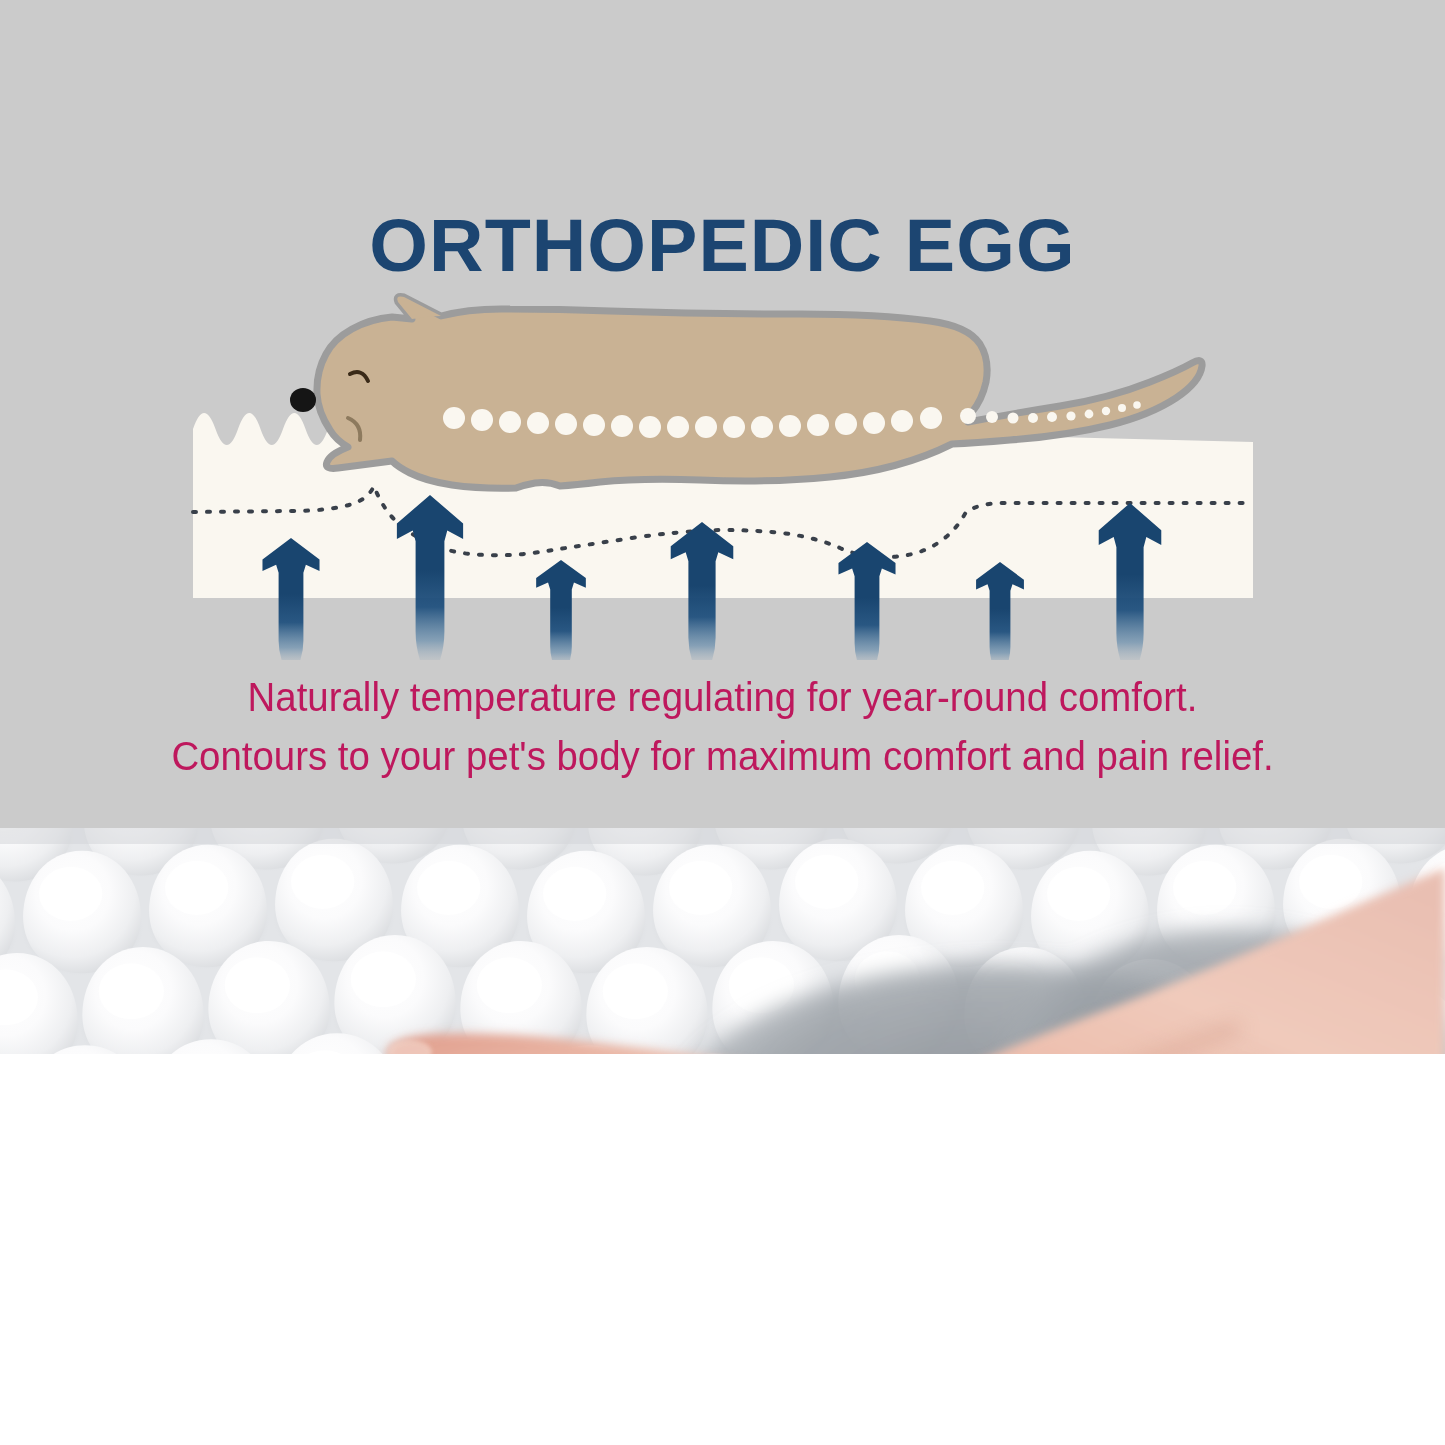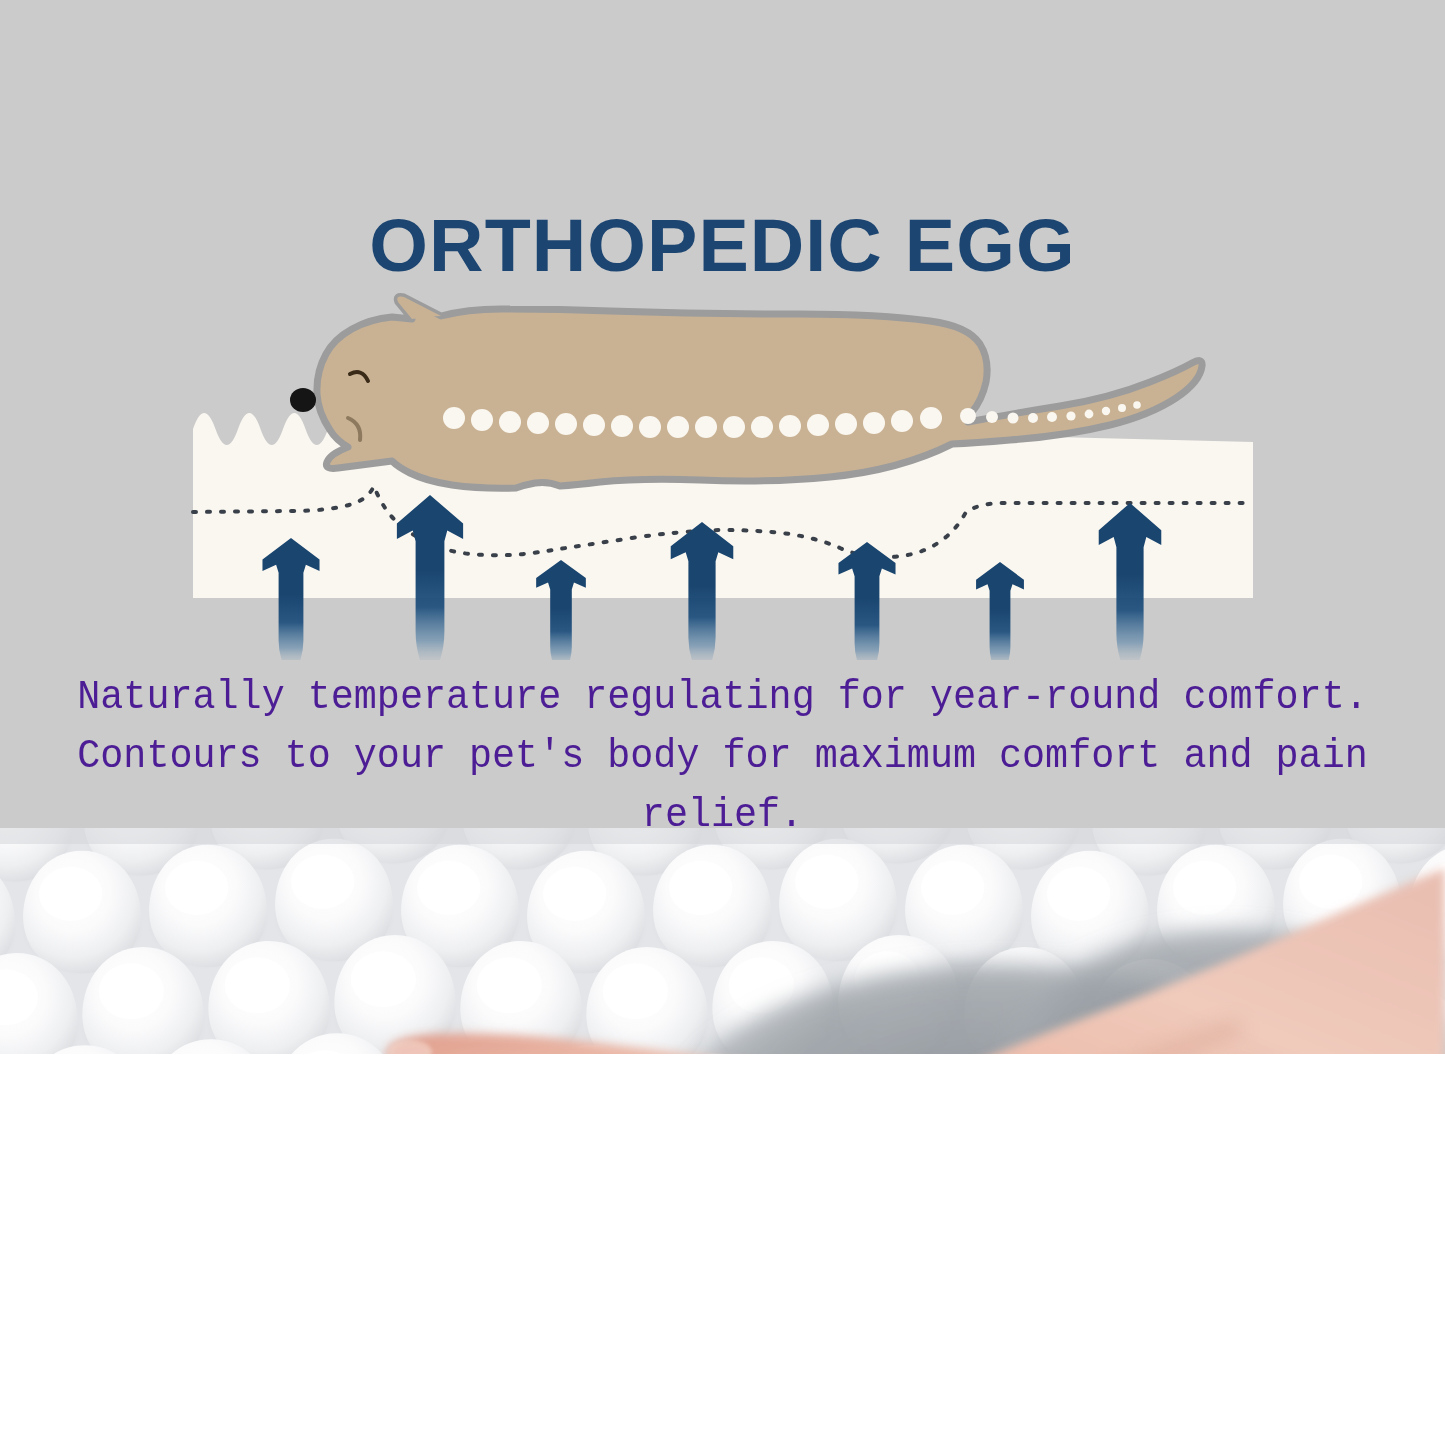--- a/index.html
+++ b/index.html
@@ -30,22 +30,22 @@
   }
   #headline .hl-line{display:block;}
   
   #illustration{
     position:absolute;left:0;top:290px;width:1445px;height:370px;
   }
   #illustration svg{display:block;}
   
   #caption{
     position:absolute;left:0;top:668px;width:1445px;
-    text-align:center;color:#4c1d95;
-    font-family:Liberation Mono, monospace;
+    text-align:center;color:#be185d;
+    font-family:Liberation Sans, sans-serif;
     font-size:40px;line-height:59px;font-weight:500;
   }
   #caption .cap-line{display:block;transform:scaleX(0.96);}
   
   #photo{
     position:absolute;left:0;top:828px;width:1445px;height:617px;
     overflow:hidden;background:#e9eaec;
   }
   #photo svg{display:block;}
 </style>

